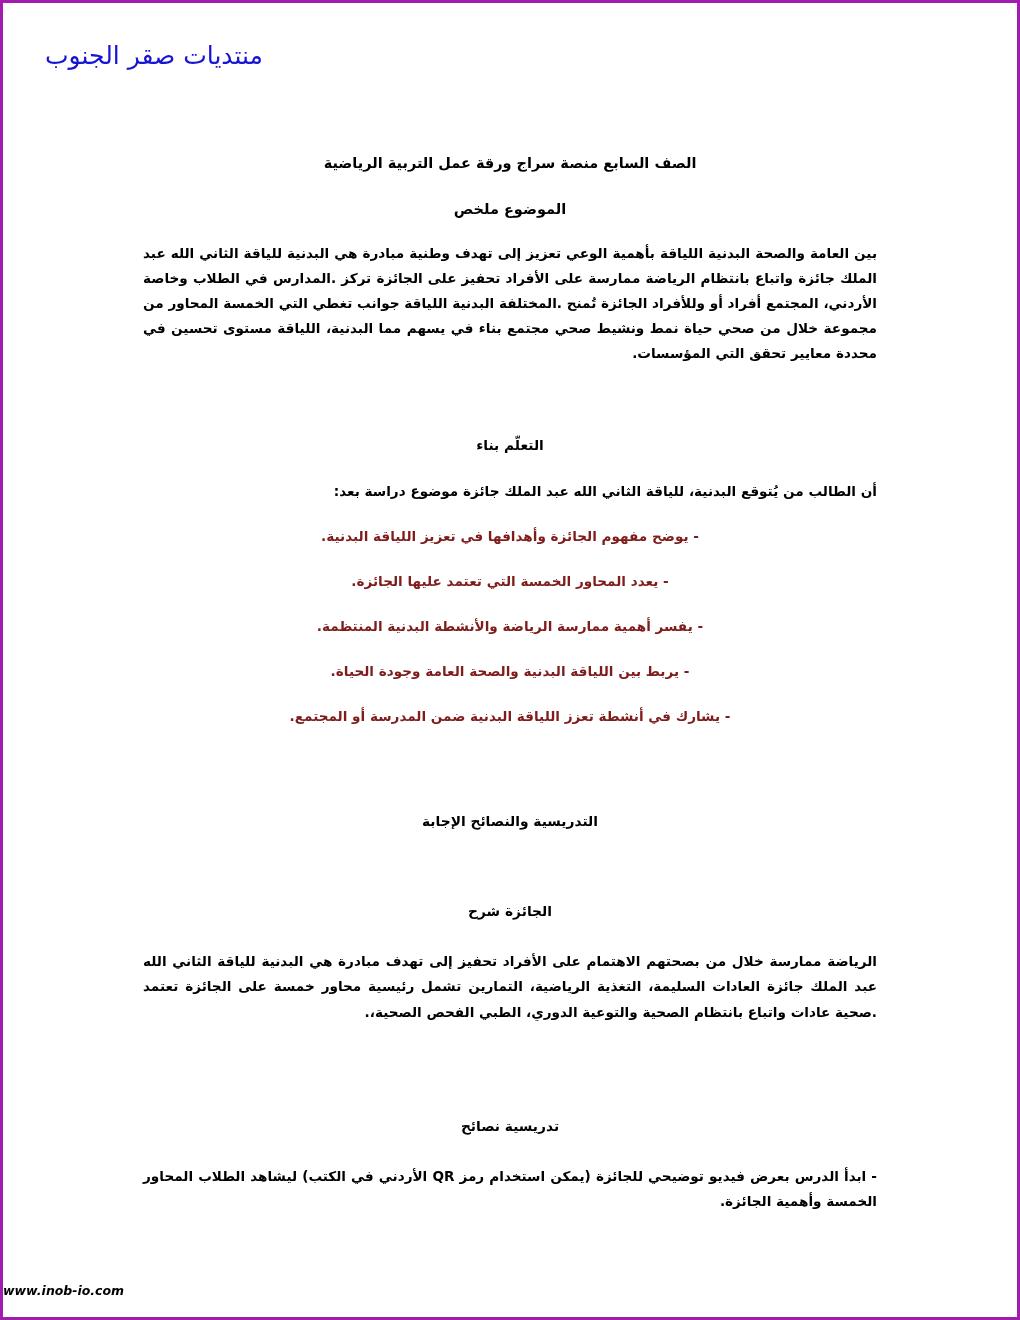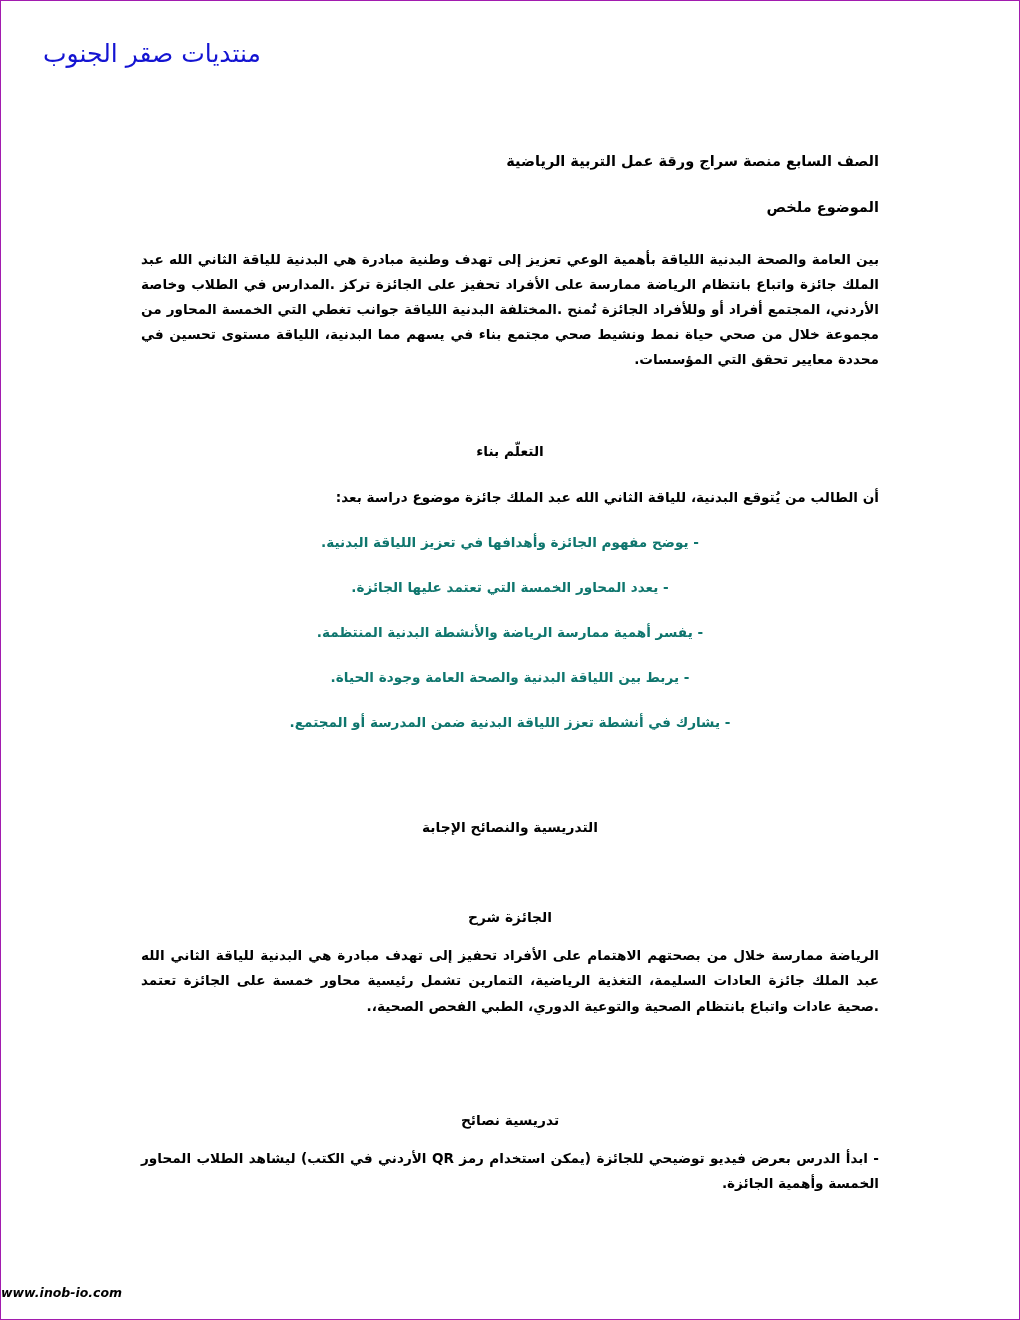--- a/index.html
+++ b/index.html
@@ -7,21 +7,21 @@
     margin: 0;
     padding: 0;
     background: #ffffff;
   }
 
   .page {
     position: relative;
     width: 1020px;
     height: 1320px;
     background: #ffffff;
-    border: 1px solid #a21caf;
+    border: 3px solid #a21caf;
     box-sizing: border-box;
     overflow: hidden;
     font-family: "DejaVu Sans", "Liberation Sans", sans-serif;
   }
 
   
   .forum-header {
     position: absolute;
     top: 38px;
     right: 0;
@@ -51,44 +51,45 @@
     position: absolute;
     top: 150px;
     right: 0;
     left: 0;
     padding: 0 140px;
     box-sizing: border-box;
     direction: rtl;
   }
 
   .doc-title {
+    text-align: center;
     font-size: 14.5px;
     font-weight: bold;
     color: #000000;
     margin: 0 0 24px 0;
     line-height: 1.5;
   }
 
   .doc-subtitle {
-    text-align: right;
+    text-align: center;
     font-size: 14.5px;
     font-weight: bold;
     color: #000000;
-    margin: 0 0 28px 0;
+    margin: 0 0 20px 0;
     line-height: 1.5;
   }
 
   .para {
     text-align: justify;
     text-align-last: right;
     font-size: 13.6px;
     font-weight: bold;
     color: #000000;
     line-height: 1.85;
-    margin: 0 0 14px 0;
+    margin: 12px 0 14px 0;
   }
 
   .section-head {
     text-align: center;
     font-size: 13.8px;
     font-weight: bold;
     color: #000000;
     margin: 0;
     line-height: 1.7;
   }
@@ -99,21 +100,21 @@
     font-weight: bold;
     color: #000000;
     margin: 0;
     line-height: 1.7;
   }
 
   .bullet-item {
     text-align: center;
     font-size: 13.6px;
     font-weight: bold;
-    color: #0f766e;
+    color: #7f1d1d;
     margin: 0;
     line-height: 1.7;
   }
 
   .spacer-xs { height: 14px; }
   .spacer-sm { height: 22px; }
   .spacer-md { height: 38px; }
   .spacer-lg { height: 54px; }
   .spacer-xl { height: 66px; }
 

